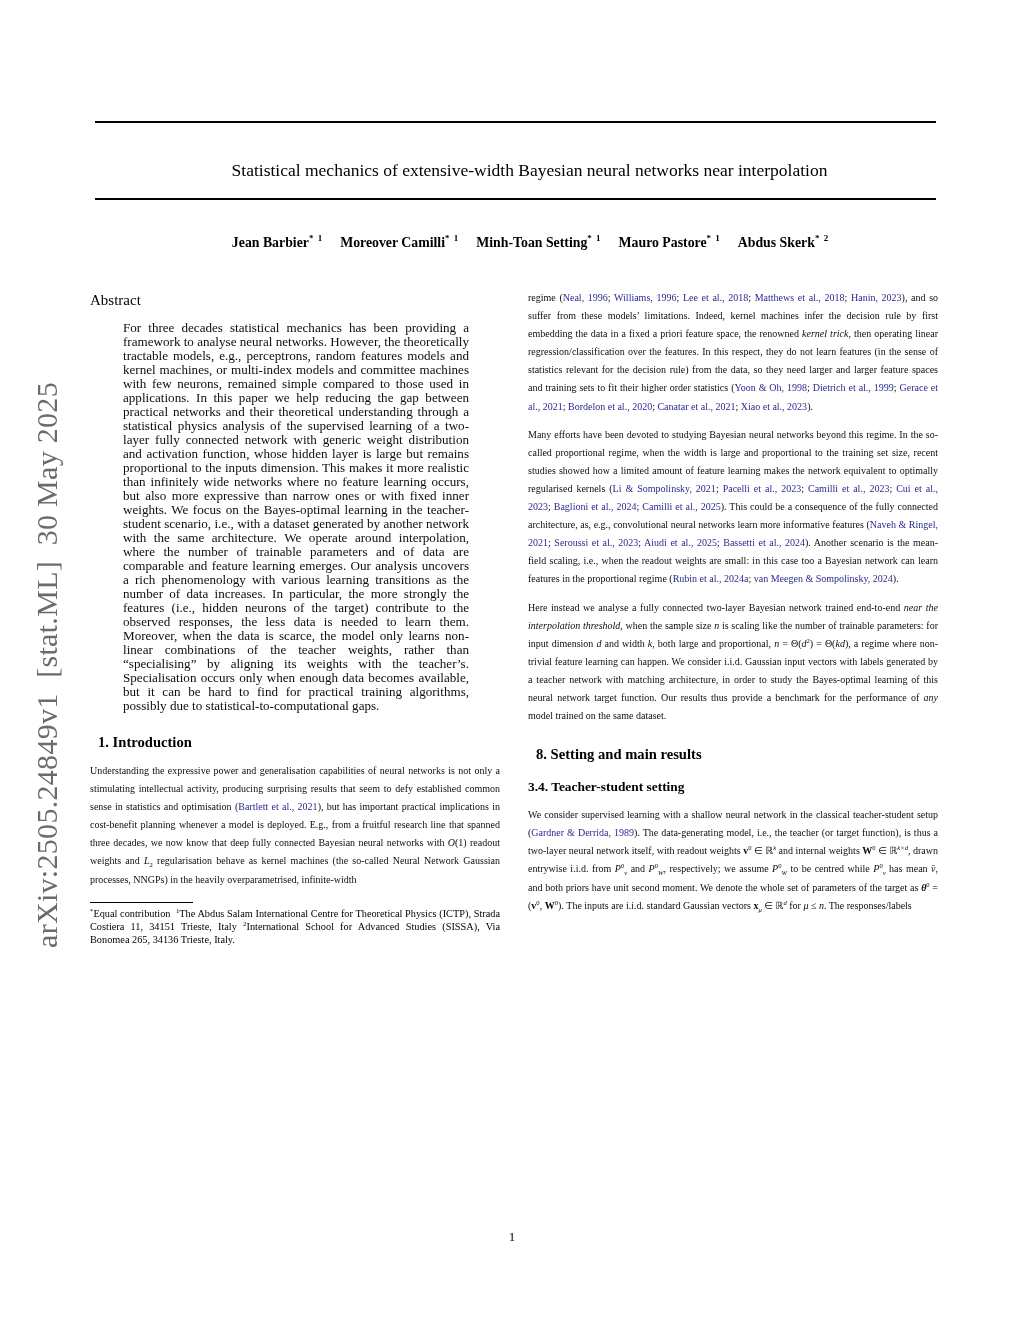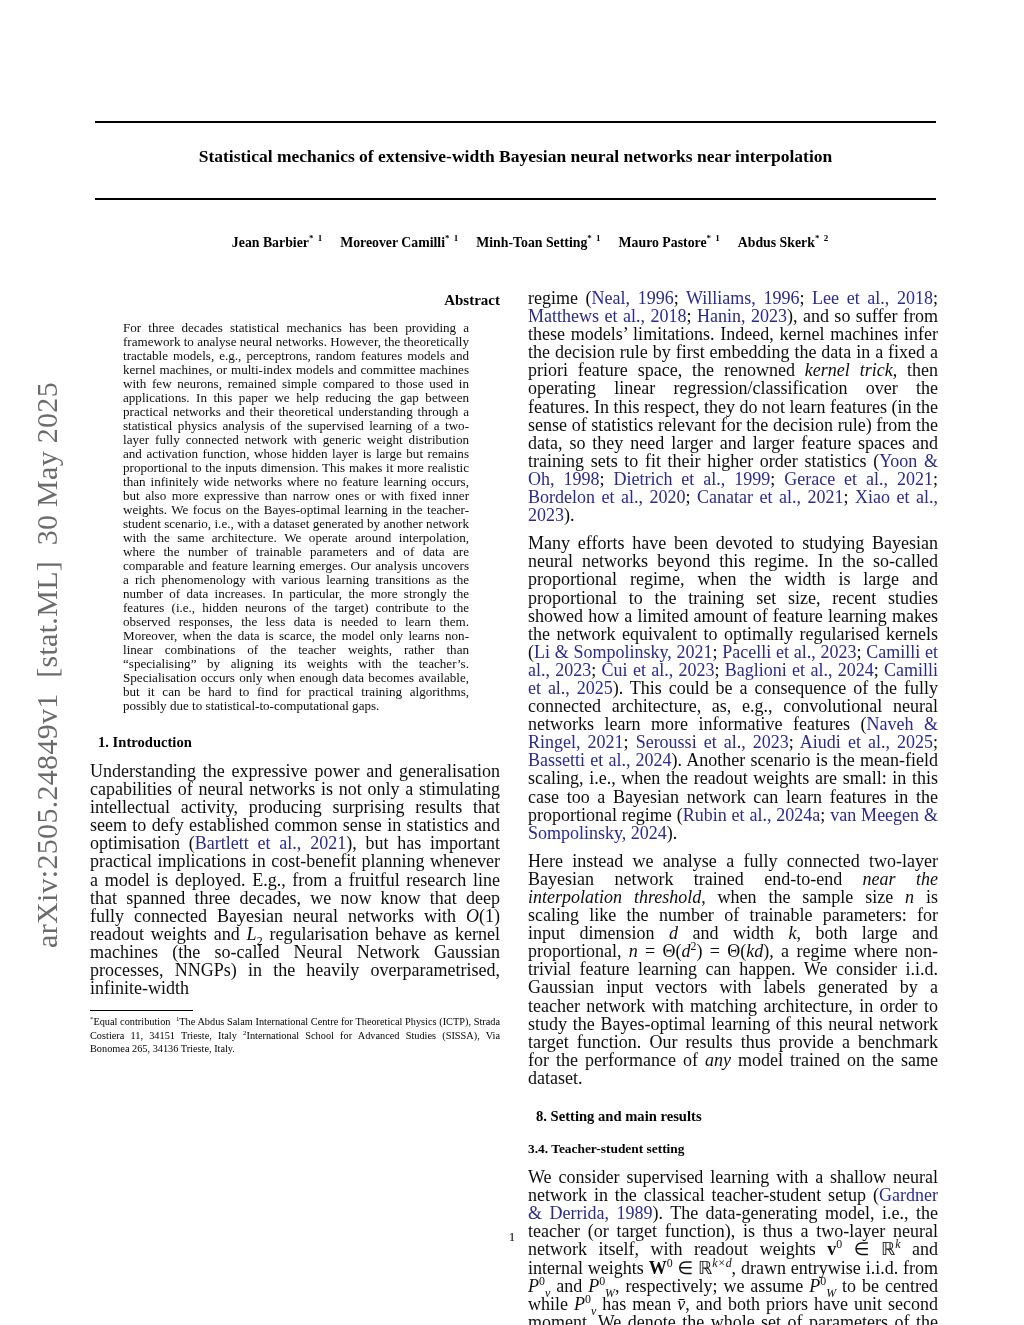--- a/index.html
+++ b/index.html
@@ -24,54 +24,54 @@
     color:#6b6b6b;
     white-space:pre;
     letter-spacing:0.3px;
   }
 
   .rule{position:absolute;left:95px;width:841px;height:2px;background:#000;}
   .rule-top{top:121px;}
   .rule-bottom{top:198px;}
 
   .title{
-    position:absolute;left:95px;top:146px;width:841px;margin:0;
-    text-align:center;font-size:17.5px;font-weight:700;color:#000;
+    position:absolute;left:95px;top:146px;width:841px;margin:14px;
+    text-align:center;font-size:17.5px;font-weight:400;color:#000;
   }
 
   .authors{
     position:absolute;left:60px;top:233px;width:905px;
     text-align:center;font-size:13.8px;font-weight:700;color:#000;
   }
   .author{white-space:nowrap;margin-left:36px;}
   .author + .author{margin-left:17px;}
   .author sup{font-size:9px;font-weight:700;letter-spacing:1px;}
 
   .columns{
     position:absolute;left:90px;top:289px;width:848px;
     display:flex;gap:28px;align-items:flex-start;
   }
   .col{width:410px;}
 
   .abstract-heading{
-    text-align:right;font-weight:700;font-size:15px;color:#000;
+    text-align:left;font-weight:400;font-size:15px;color:#000;
     margin:3px 0 12px 0;
   }
   .abstract{
     margin:0 31px 0 33px;
     font-size:13.1px;line-height:14px;
     text-align:justify;
   }
 
   .sec{font-size:14.6px;font-weight:700;color:#000;margin:21px 0 11px 8px;}
   .subsec{font-size:13.4px;font-weight:700;color:#000;margin:16px 0 11px 0;}
 
   .body-par{
     margin:0 0 10px 0;
-    font-size:18px;line-height:18.1px;
+    font-size:10px;line-height:18.1px;
     text-align:justify;
   }
 
   .footnote-rule{width:103px;height:1px;background:#000;margin:13px 0 4px 0;}
   .footnote{
     margin:0;font-size:10.3px;line-height:13.4px;text-align:justify;color:#000;
   }
 
   .page-number{
     position:absolute;left:0;top:1229px;width:1024px;

